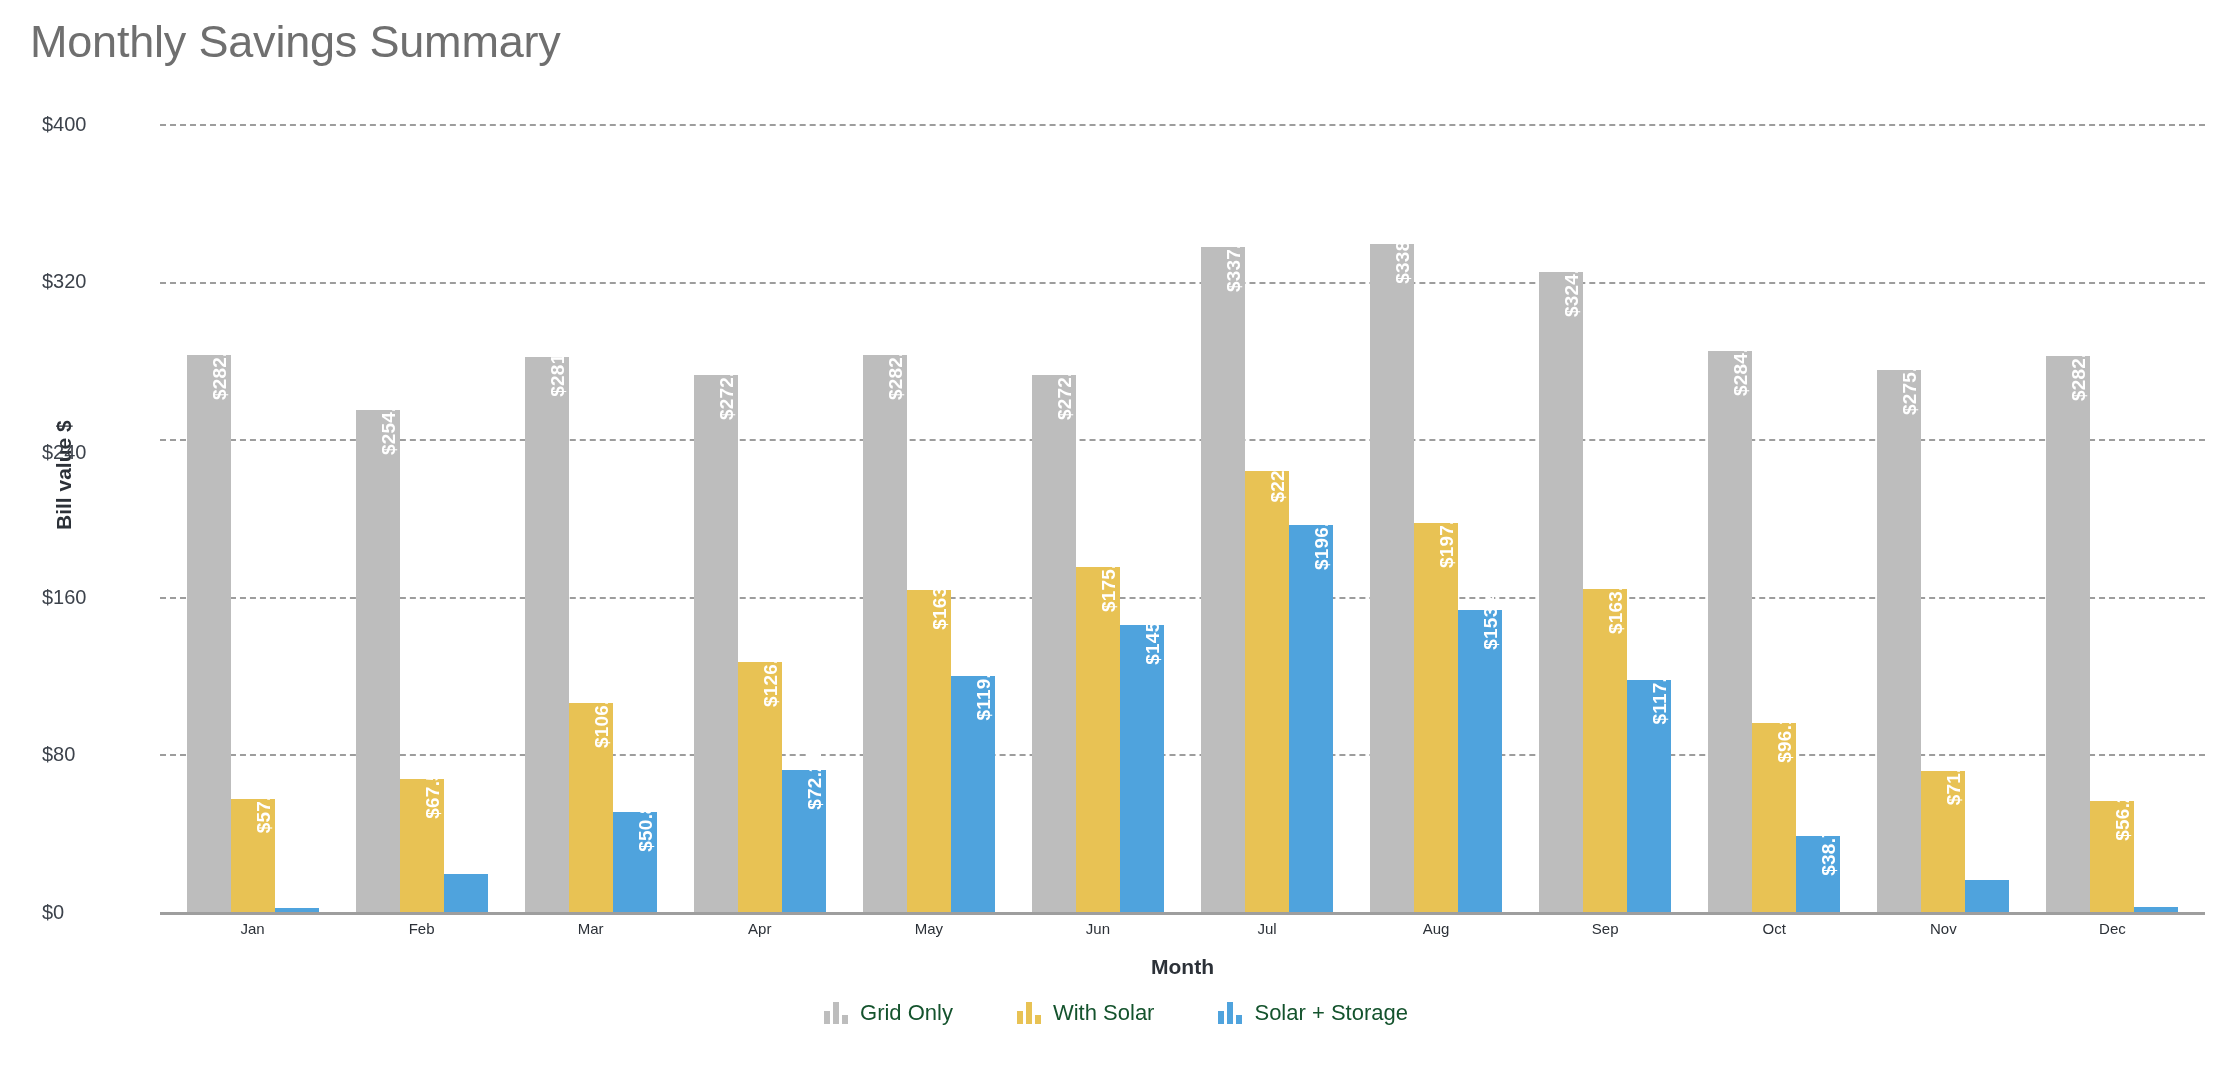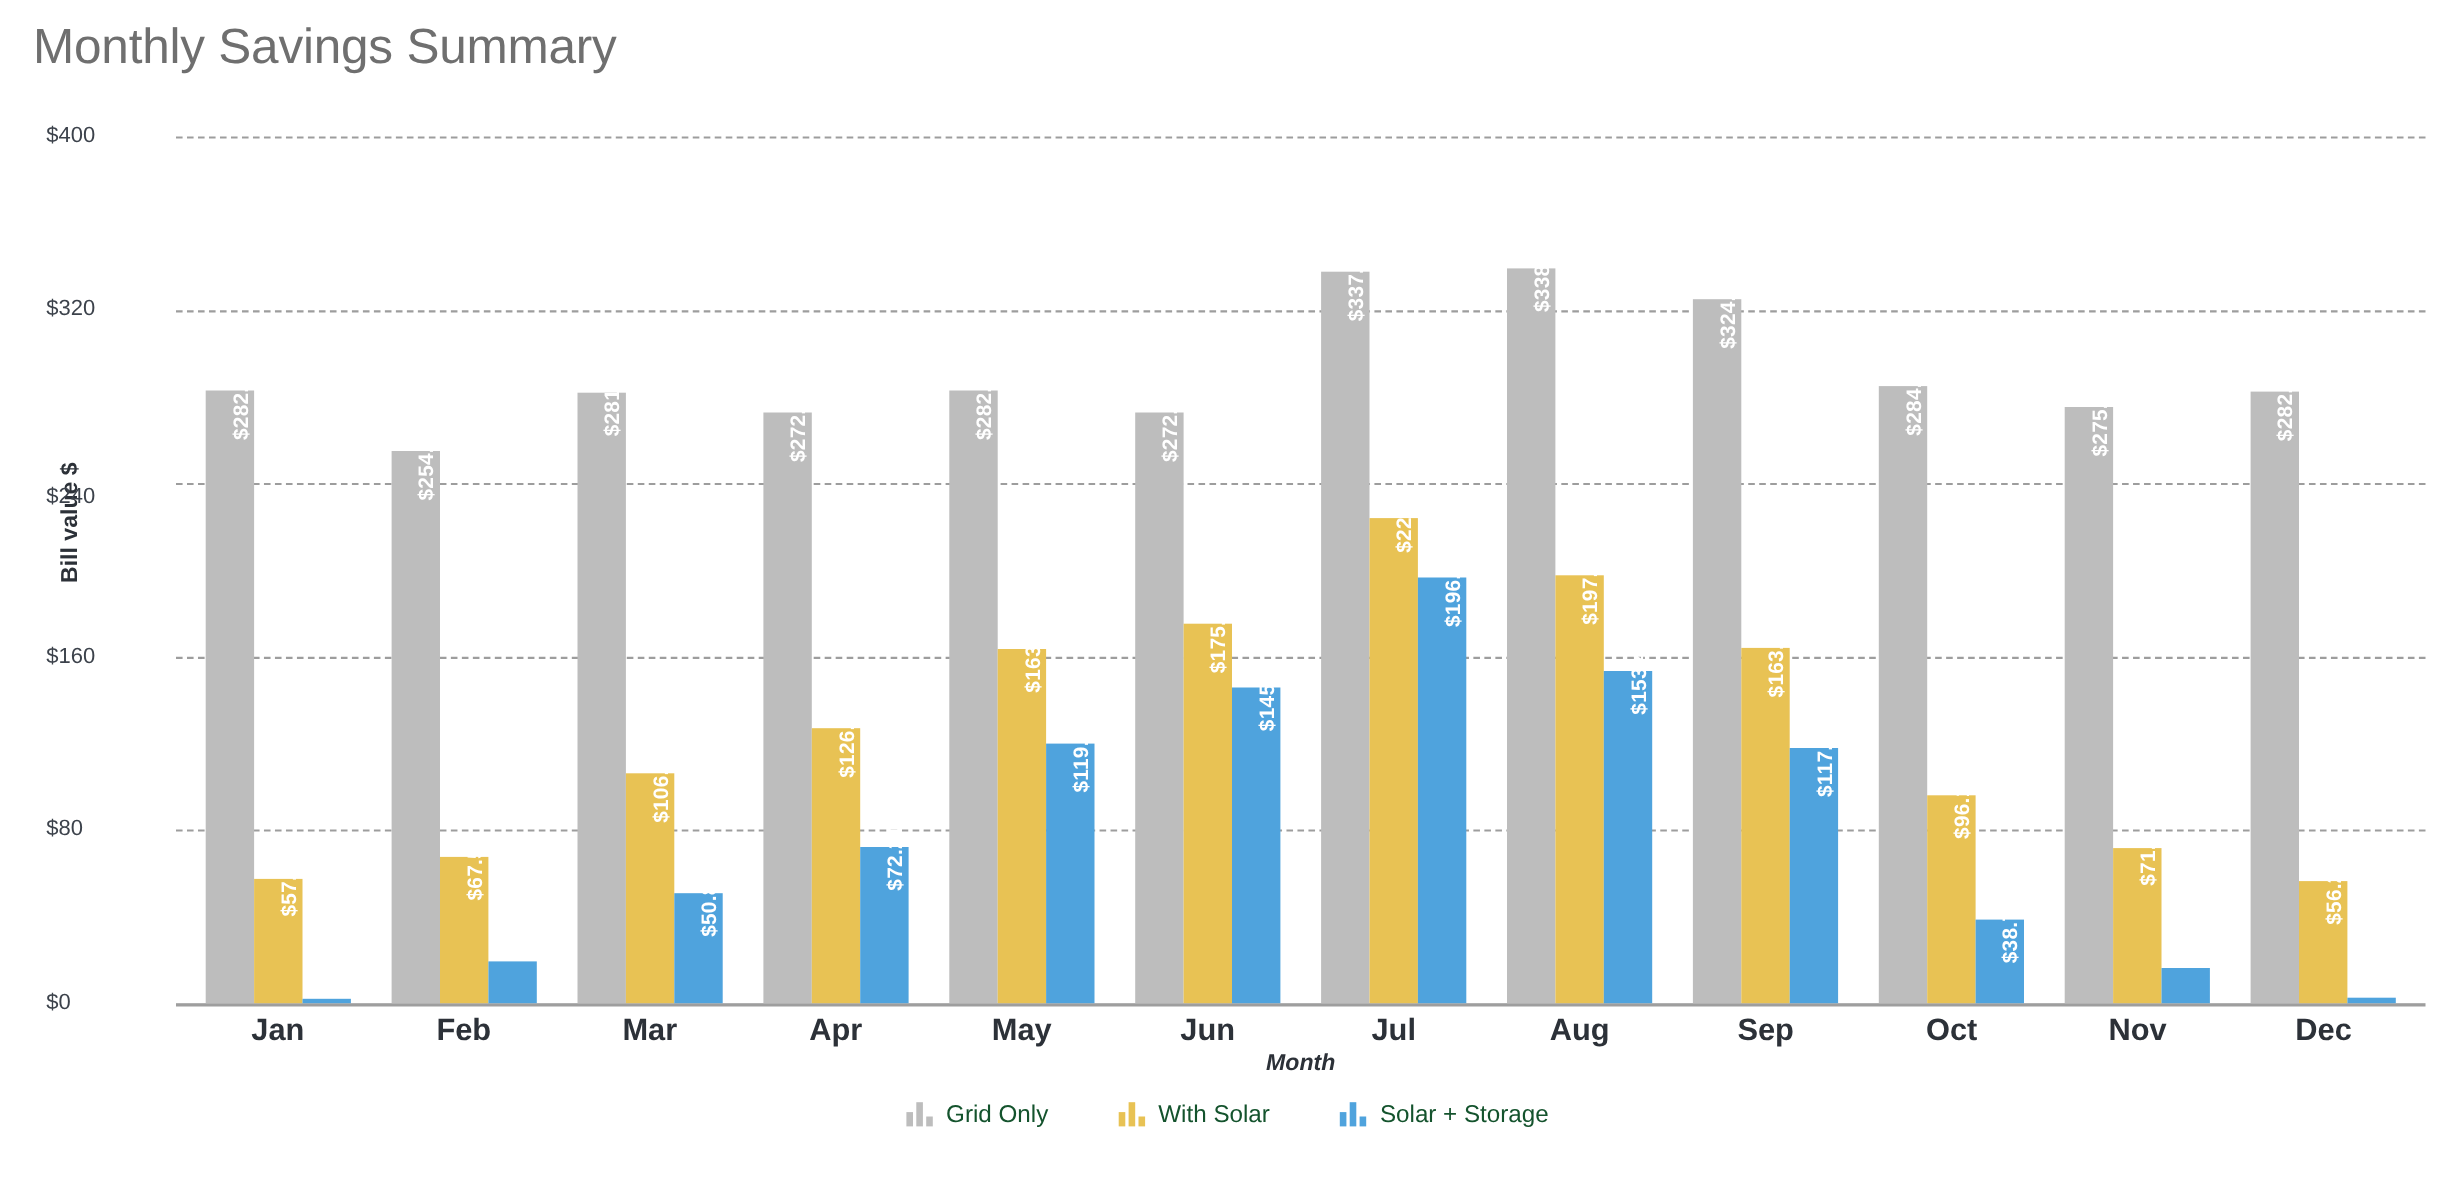--- a/index.html
+++ b/index.html
@@ -109,30 +109,28 @@
   #xticks {
     position: absolute;
     left: 160px; top: 920px;
     width: 2045px;
     display: flex;
     padding: 0 8px;
   }
   .xtick {
     flex: 1 1 0;
     text-align: center;
-    font-size: 28px;
+    font-size: 15px;
     color: #2c3138;
-    font-weight: bold;
   }
   
   #xlabel-wrap {
     position: absolute;
     left: 160px; top: 955px; width: 2045px;
     text-align: center;
-    font-style: italic;
   }
 
   
   #legend {
     position: absolute;
     left: 0; right: 0;
     top: 1000px;
     display: flex;
     justify-content: center;
     align-items: center;

